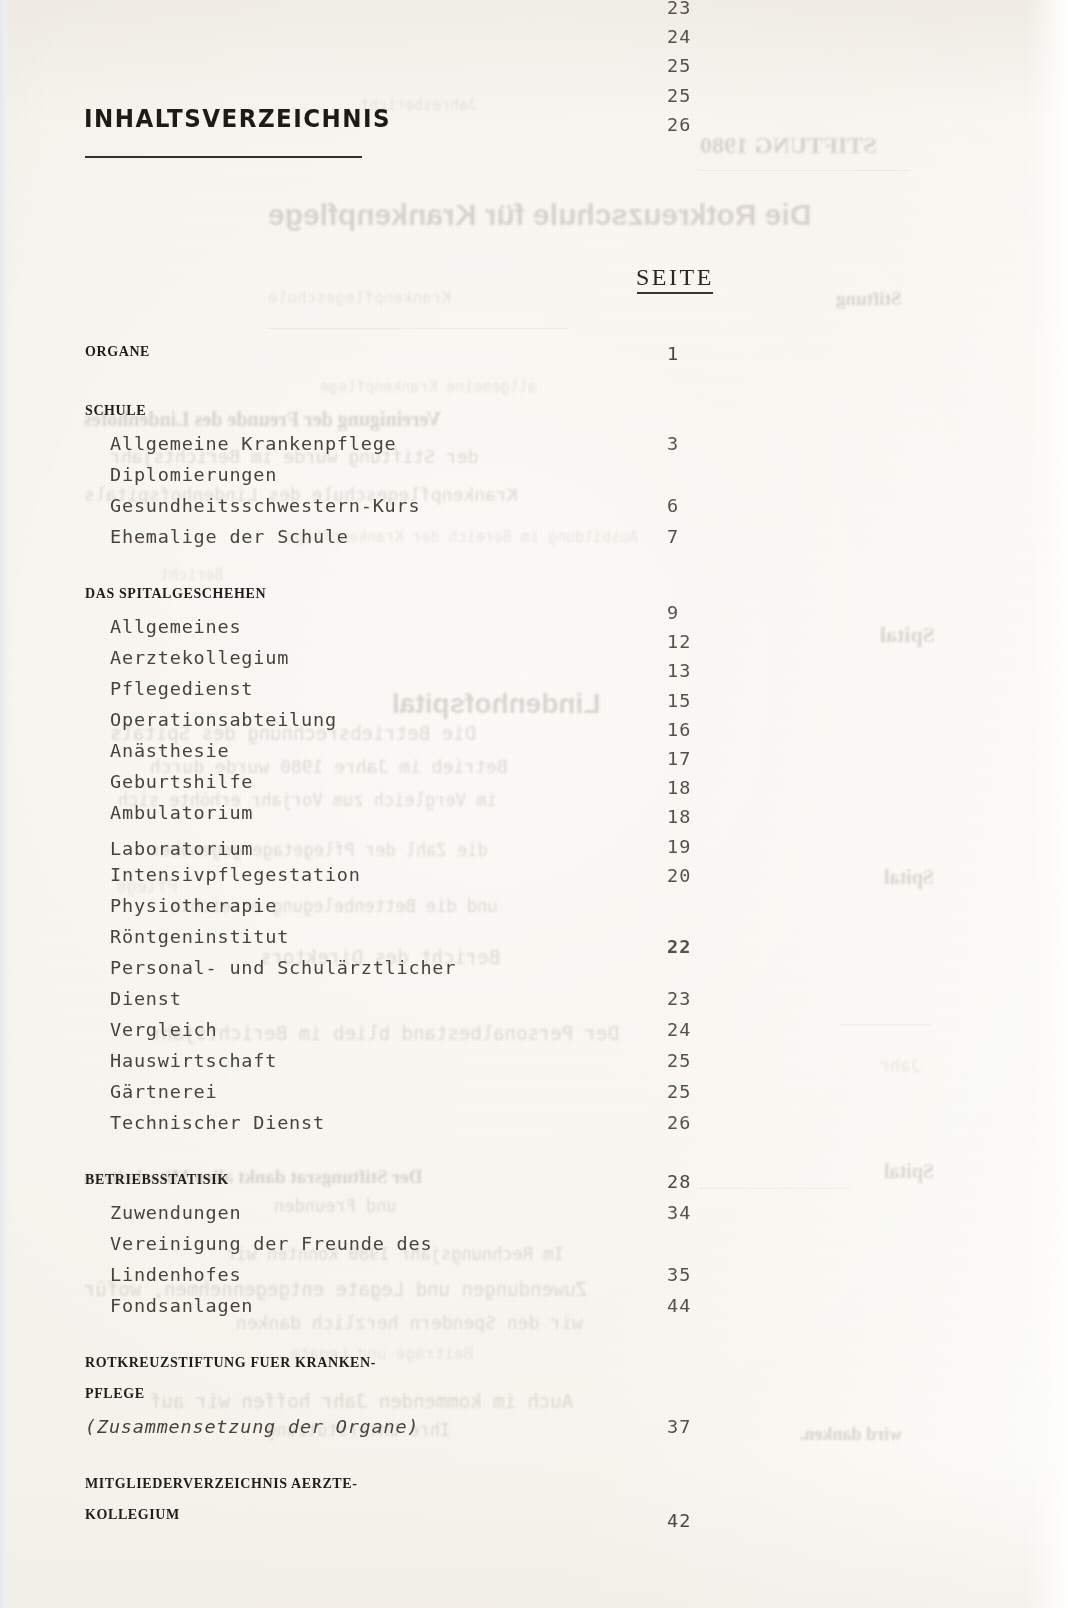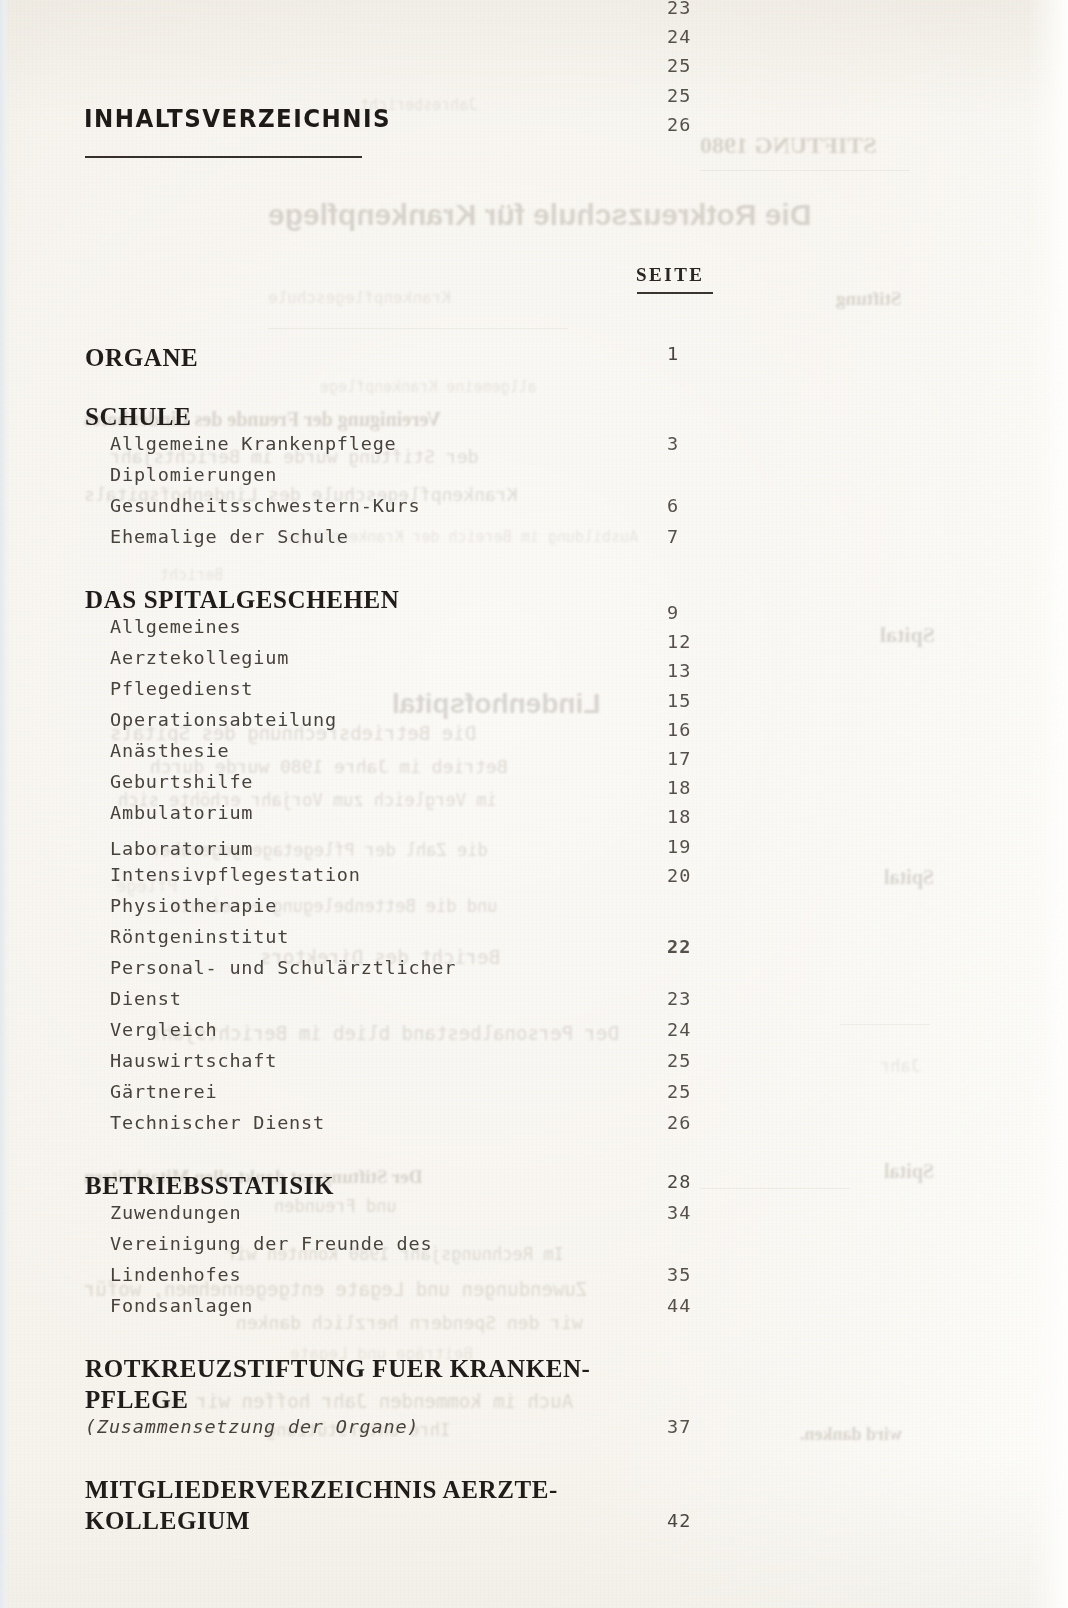--- a/index.html
+++ b/index.html
@@ -108,22 +108,22 @@
     width: 277px;
     height: 2px;
     background: #35302b;
   }
 
   .seite-head {
     position: absolute;
     left: 636px;
     top: 264px;
     font-family: "Liberation Serif", serif;
-    font-weight: 700;
-    font-size: 19px;
+    font-weight: 400;
+    font-size: 24px;
     letter-spacing: 2.5px;
     color: #2a2623;
   }
   .seite-rule {
     position: absolute;
     left: 637px;
     top: 292px;
     width: 76px;
     height: 2px;
     background: #3a342e;
@@ -136,21 +136,21 @@
     width: 640px;
   }
   .entry {
     position: absolute;
     white-space: pre;
     line-height: 1;
   }
   .entry.head {
     font-family: "Liberation Serif", serif;
     font-weight: 700;
-    font-size: 25px;
+    font-size: 14px;
     letter-spacing: 0.6px;
     color: #1f1c19;
     left: 85px;
   }
   .entry.sub {
     font-family: "DejaVu Sans Mono", monospace;
     font-size: 18.5px;
     letter-spacing: 0.8px;
     color: #47423c;
     left: 110px;

